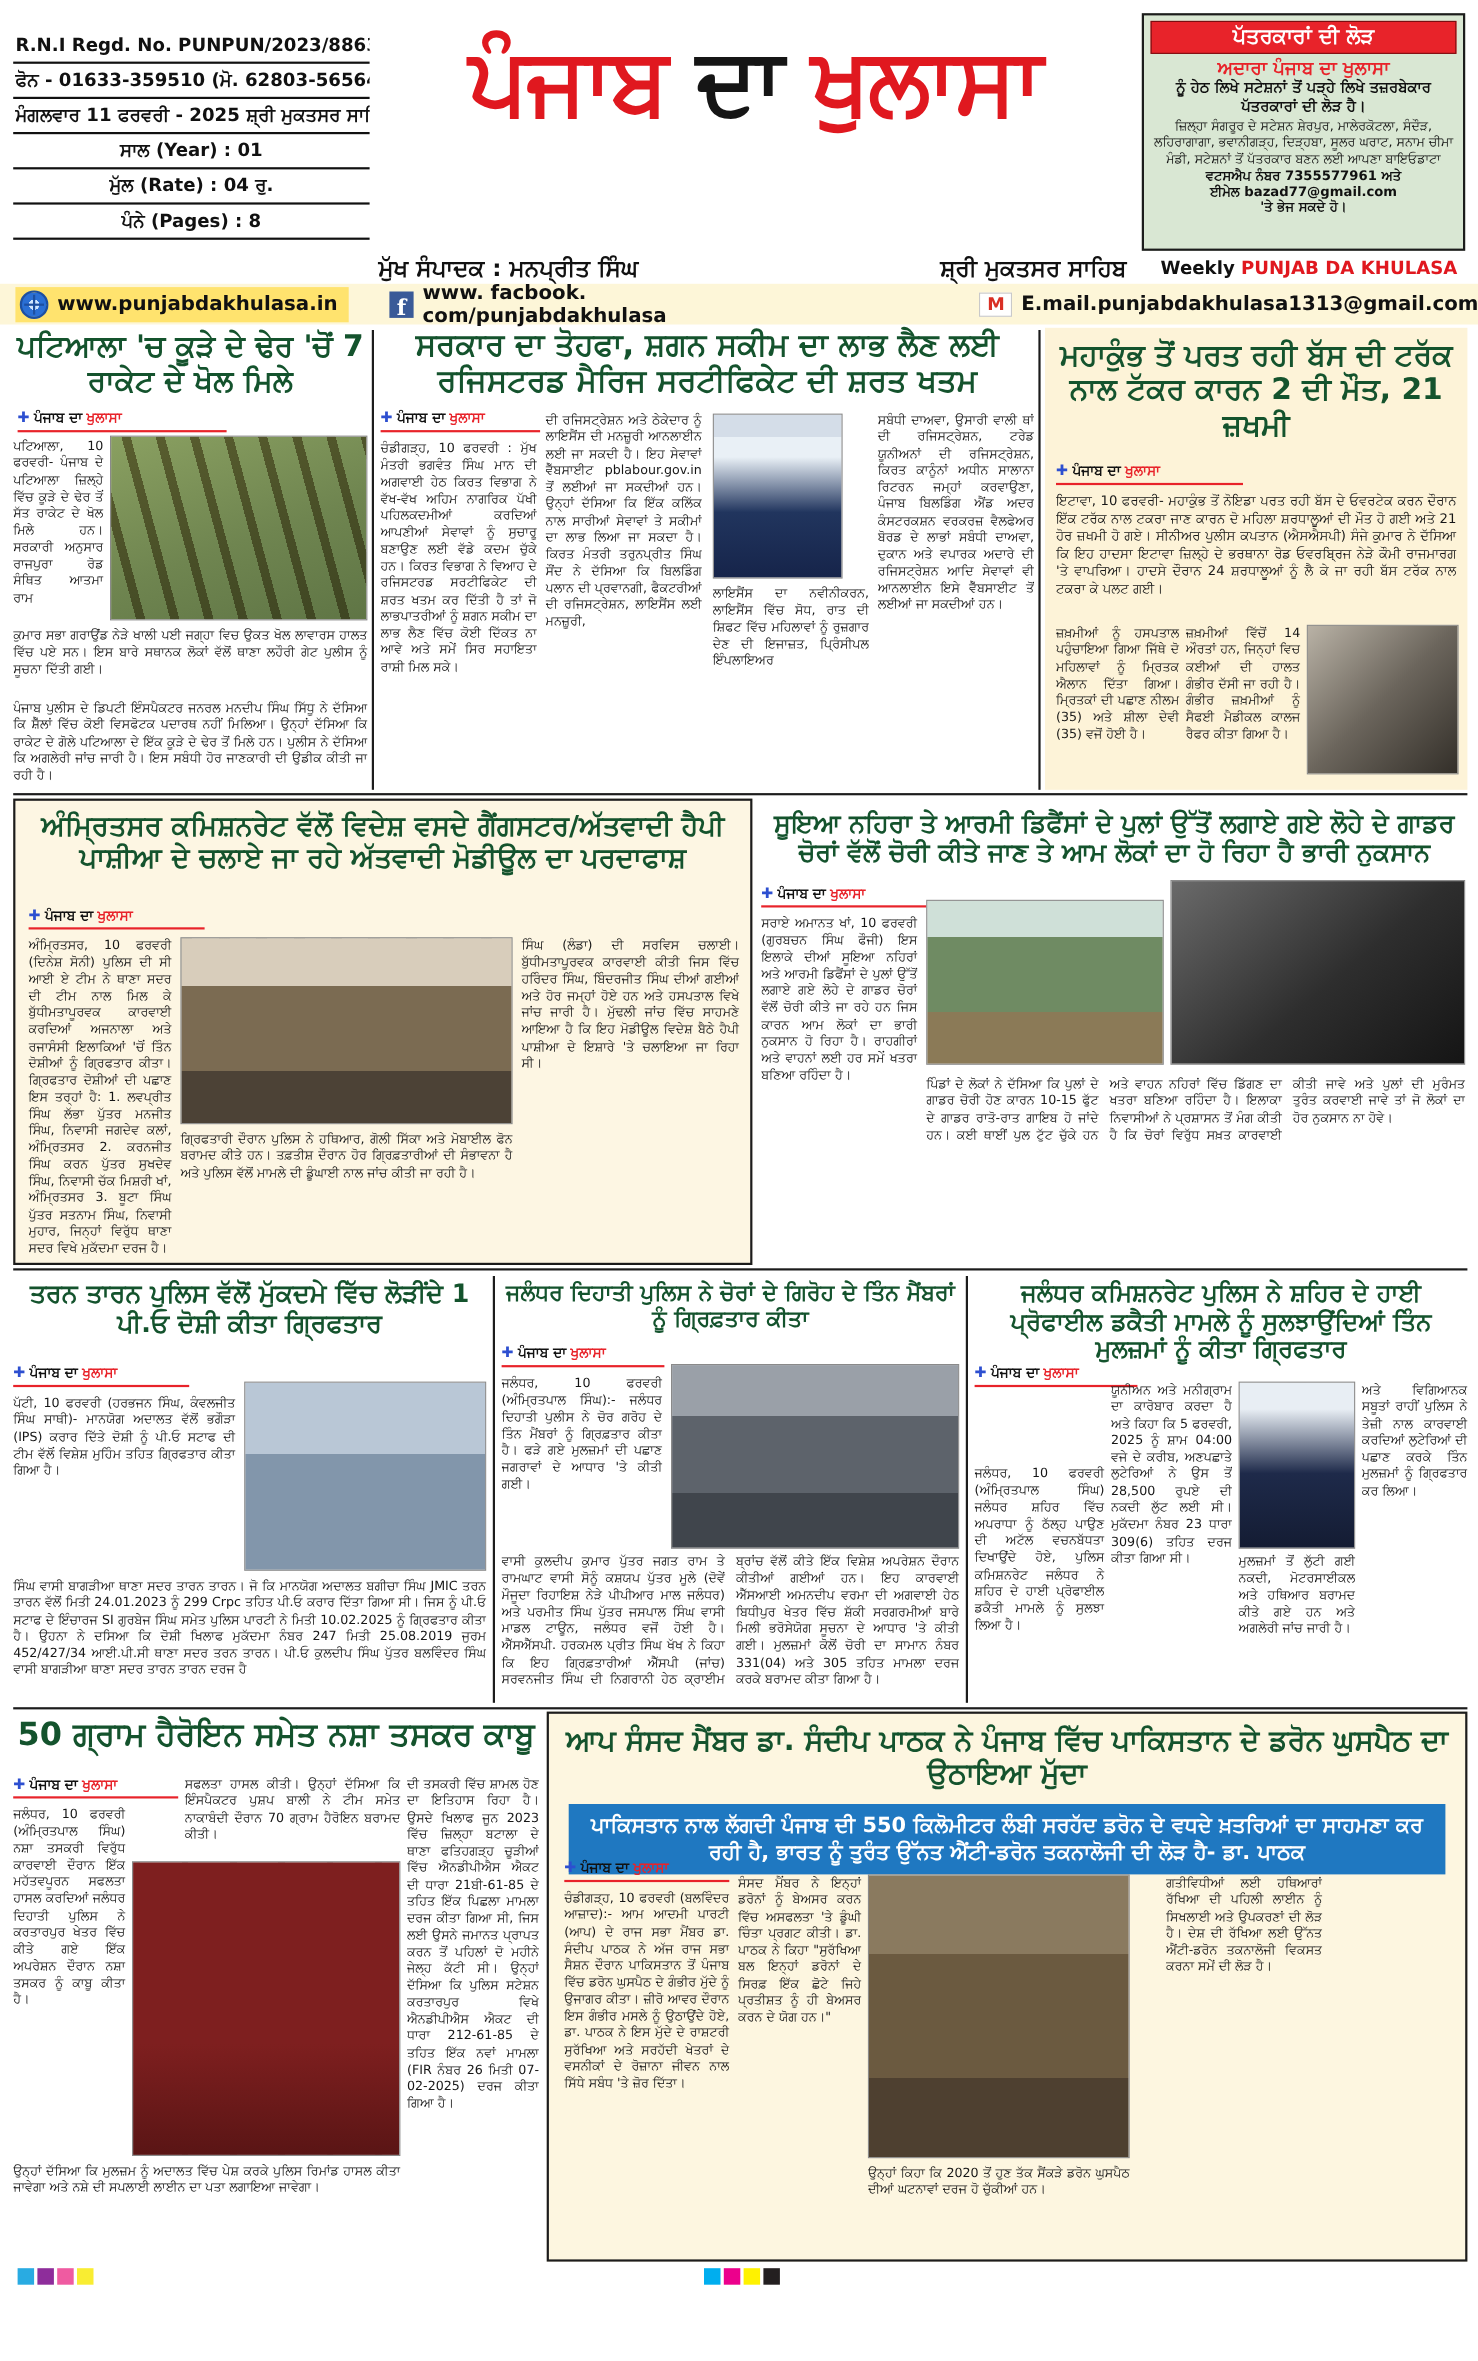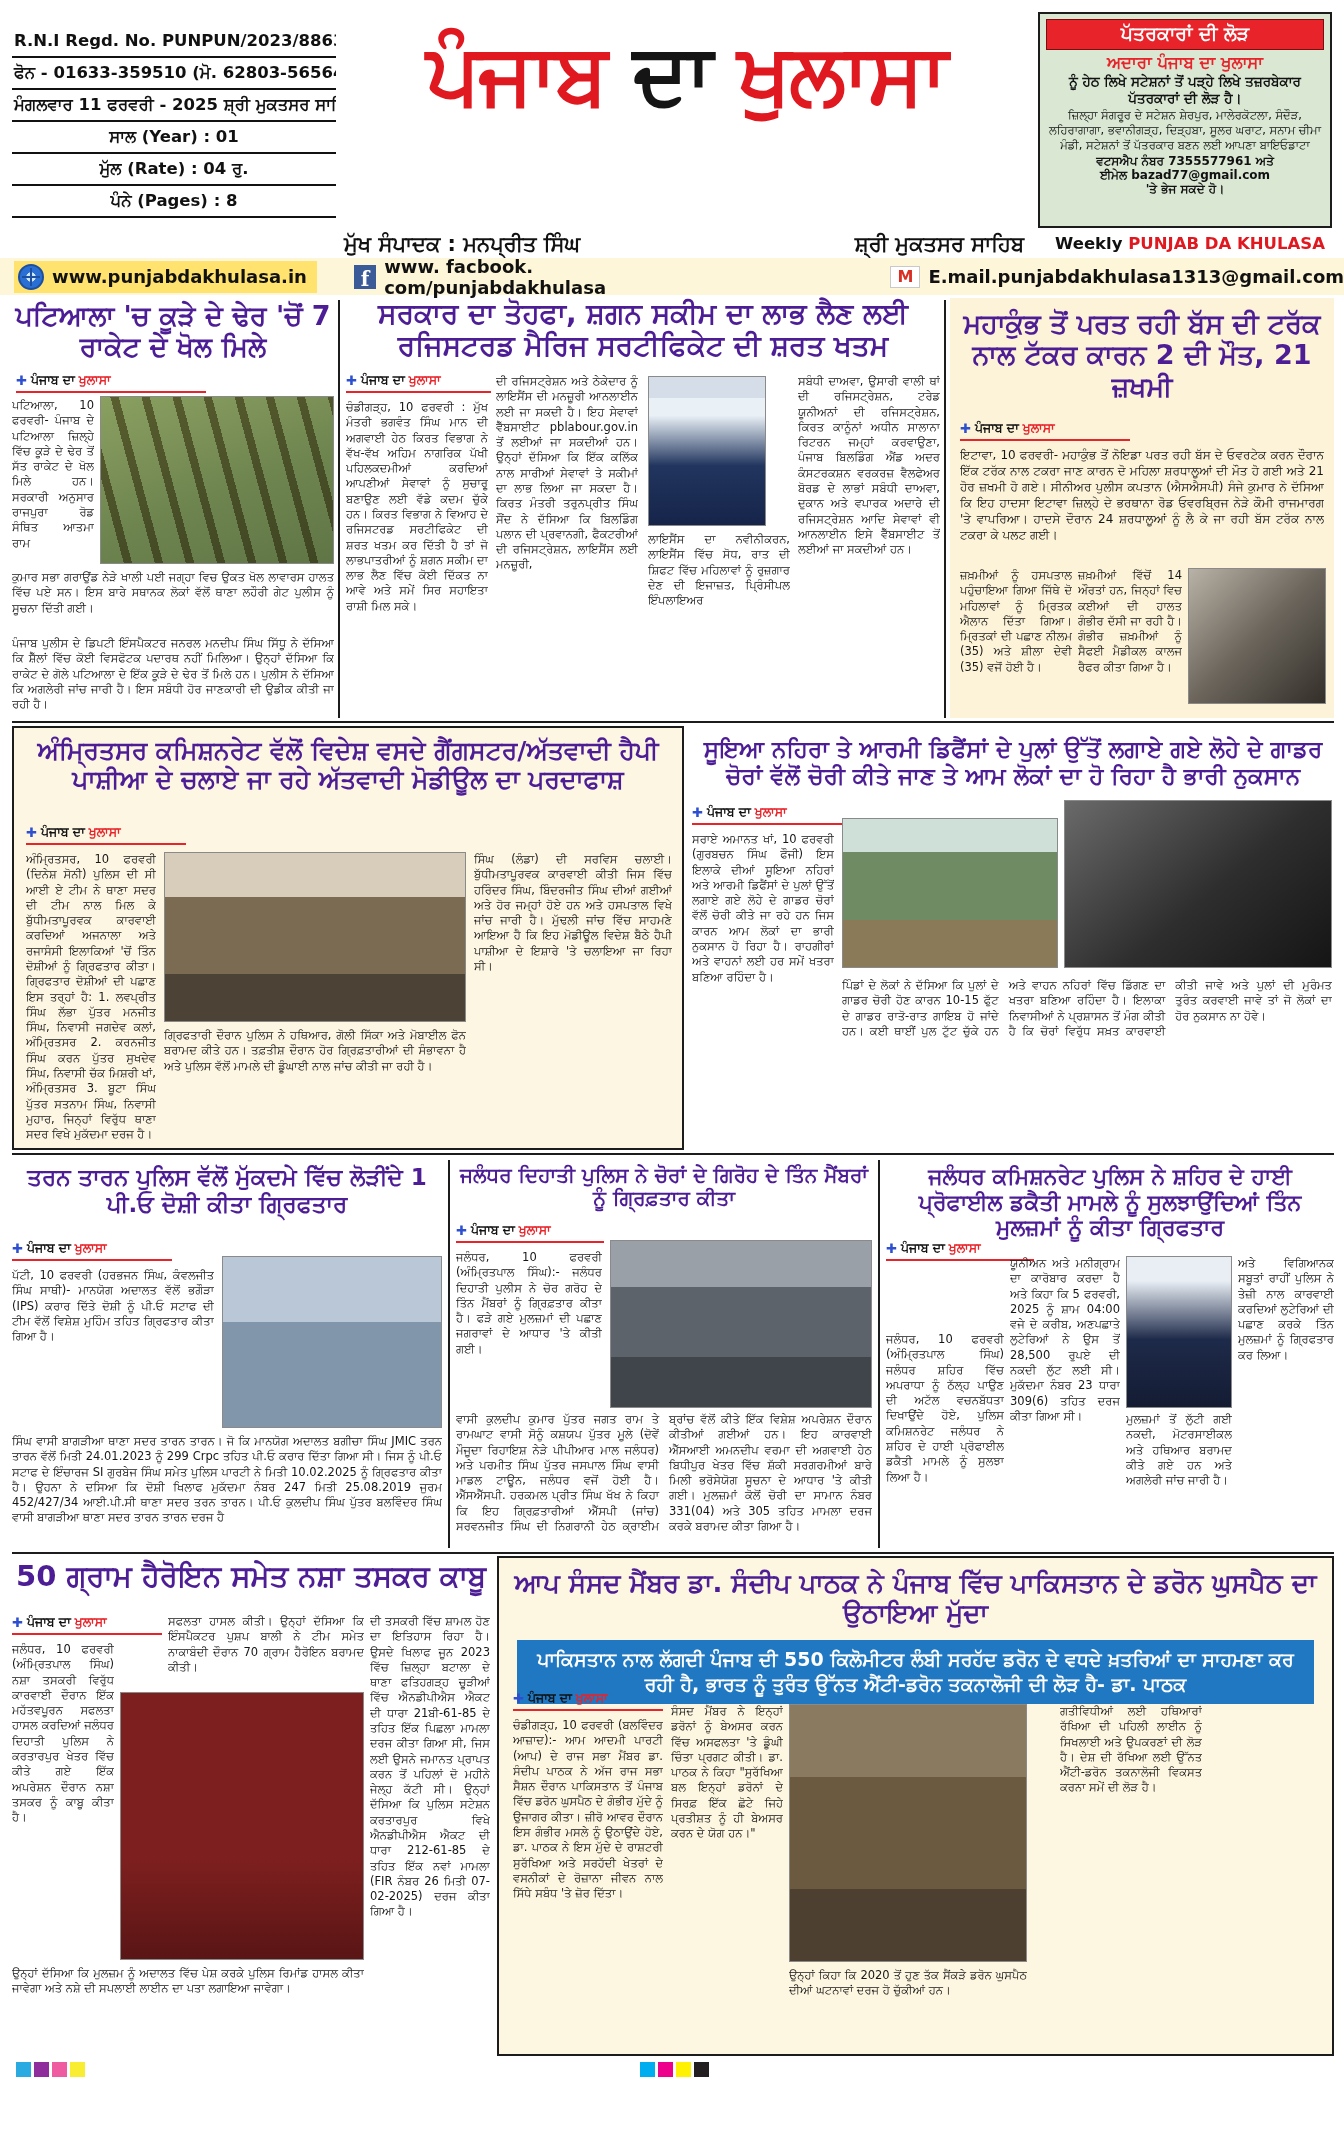--- a/index.html
+++ b/index.html
@@ -36,21 +36,21 @@
   .icon-globe{width:26px;height:26px;border-radius:50%;background:
       radial-gradient(circle at 50% 50%, #cfe6ff 0 30%, #2a6fd4 31%);
       border:2px solid #1d4fa0;box-sizing:border-box;position:relative;}
   .icon-globe:before{content:"";position:absolute;left:2px;right:2px;top:10px;height:2px;background:#1d4fa0;}
   .icon-globe:after{content:"";position:absolute;top:2px;bottom:2px;left:10px;width:2px;background:#1d4fa0;}
   .icon-fb{width:24px;height:24px;background:#3a5a98;color:#fff;font-weight:bold;font-size:20px;
       display:flex;align-items:flex-end;justify-content:center;line-height:1;font-family:"DejaVu Serif",serif;}
   .icon-mail{width:28px;height:20px;background:#fff;border:1px solid #c9c9c9;color:#d93025;font-weight:900;
       font-size:16px;display:flex;align-items:center;justify-content:center;line-height:1;}
   
-  .headline{font-weight:bold;color:#4c1d95;text-align:center;line-height:1.16;}
+  .headline{font-weight:bold;color:#14532d;text-align:center;line-height:1.16;}
   .body-txt{font-size:11.5px;line-height:1.33;text-align:justify;color:#161616;overflow:hidden;}
   .byline{display:flex;align-items:center;gap:4px;font-weight:bold;font-size:12.5px;
       border-bottom:2.5px solid #e8232a;padding-bottom:3px;white-space:nowrap;overflow:hidden;}
   .byline .plus{color:#2d4fd0;font-size:13px;}
   .byline .red{color:#e8232a;}
   .photo{border:1px solid #8a8a8a;box-sizing:border-box;}
   .vline{background:#1c1c1c;width:1.5px;}
   .hline{background:#1c1c1c;height:1.5px;}
   .cream{background:#fdf3d8;}
   

